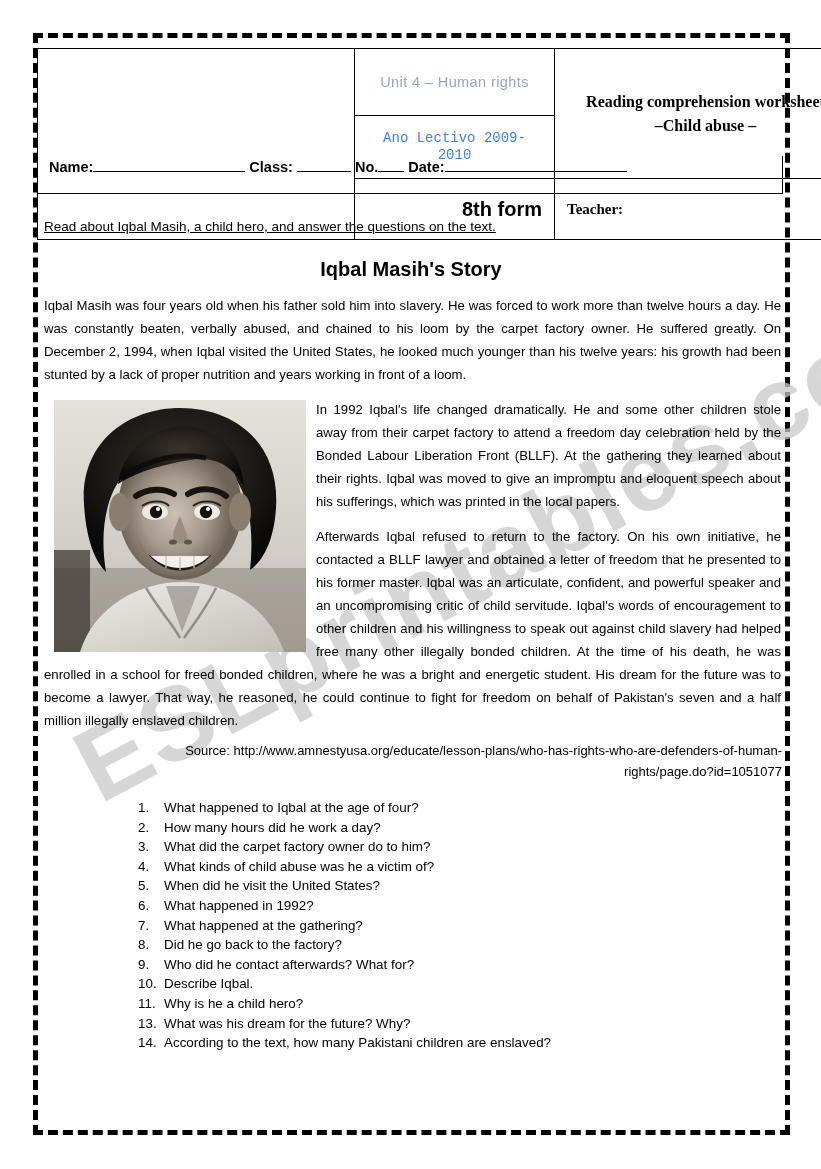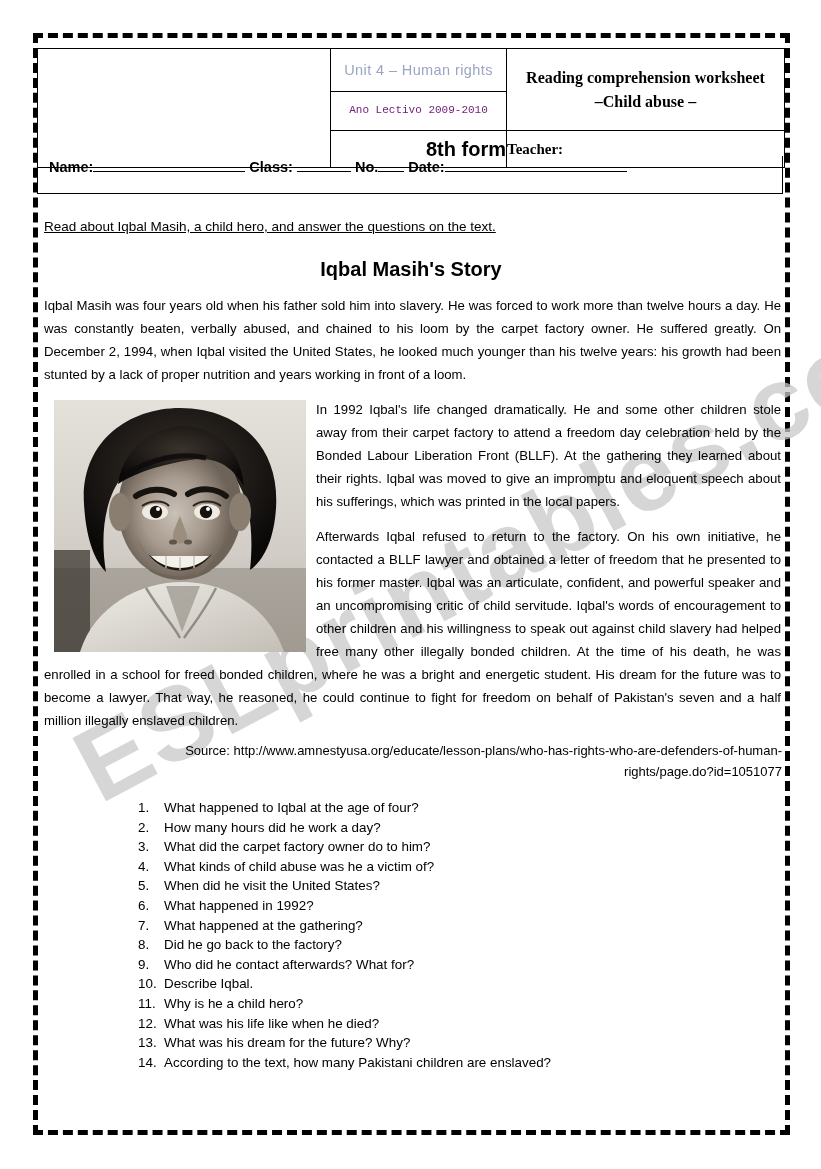--- a/index.html
+++ b/index.html
@@ -62,41 +62,41 @@
   #header-table {
     position: absolute;
     left: 37px;
     top: 48px;
     width: 746px;
     border-collapse: collapse;
     table-layout: fixed;
   }
   #header-table td {
     border: 1px solid #000000;
-    padding: 0;
+    padding: 12px;
     vertical-align: middle;
   }
   .cell-blank { width: 292px; }
   .cell-mid   { width: 175px; }
   .cell-right { width: 277px; }
 
   .unit-cell {
     text-align: center;
     height: 42px;
     font-family: "Liberation Sans", sans-serif;
     font-size: 14.5px;
     color: #9aa5c4;
     letter-spacing: .4px;
   }
   .ano-cell {
     text-align: center;
     height: 38px;
     font-family: "Liberation Mono", monospace;
-    font-size: 11px;
-    color: #701a75;
+    font-size: 14px;
+    color: #3b82f6;
     line-height: 1.25;
     padding: 1px 6px;
   }
   .title-cell {
     text-align: center;
     font-family: "Liberation Serif", serif;
     font-size: 16px;
     font-weight: bold;
     color: #000000;
     line-height: 1.45;
@@ -394,24 +394,20 @@
         </div>
       <div class="q-row">
           <span class="q-num">10.</span>
           <span class="q-txt">Describe Iqbal.</span>
         </div>
       <div class="q-row">
           <span class="q-num">11.</span>
           <span class="q-txt">Why is he a child hero?</span>
         </div>
       <div class="q-row">
-          <span class="q-num">12.</span>
-          <span class="q-txt">What was his life like when he died?</span>
-        </div>
-      <div class="q-row">
           <span class="q-num">13.</span>
           <span class="q-txt">What was his dream for the future? Why?</span>
         </div>
       <div class="q-row">
           <span class="q-num">14.</span>
           <span class="q-txt">According to the text, how many Pakistani children are enslaved?</span>
         </div>
     </div>
 
   </div>

